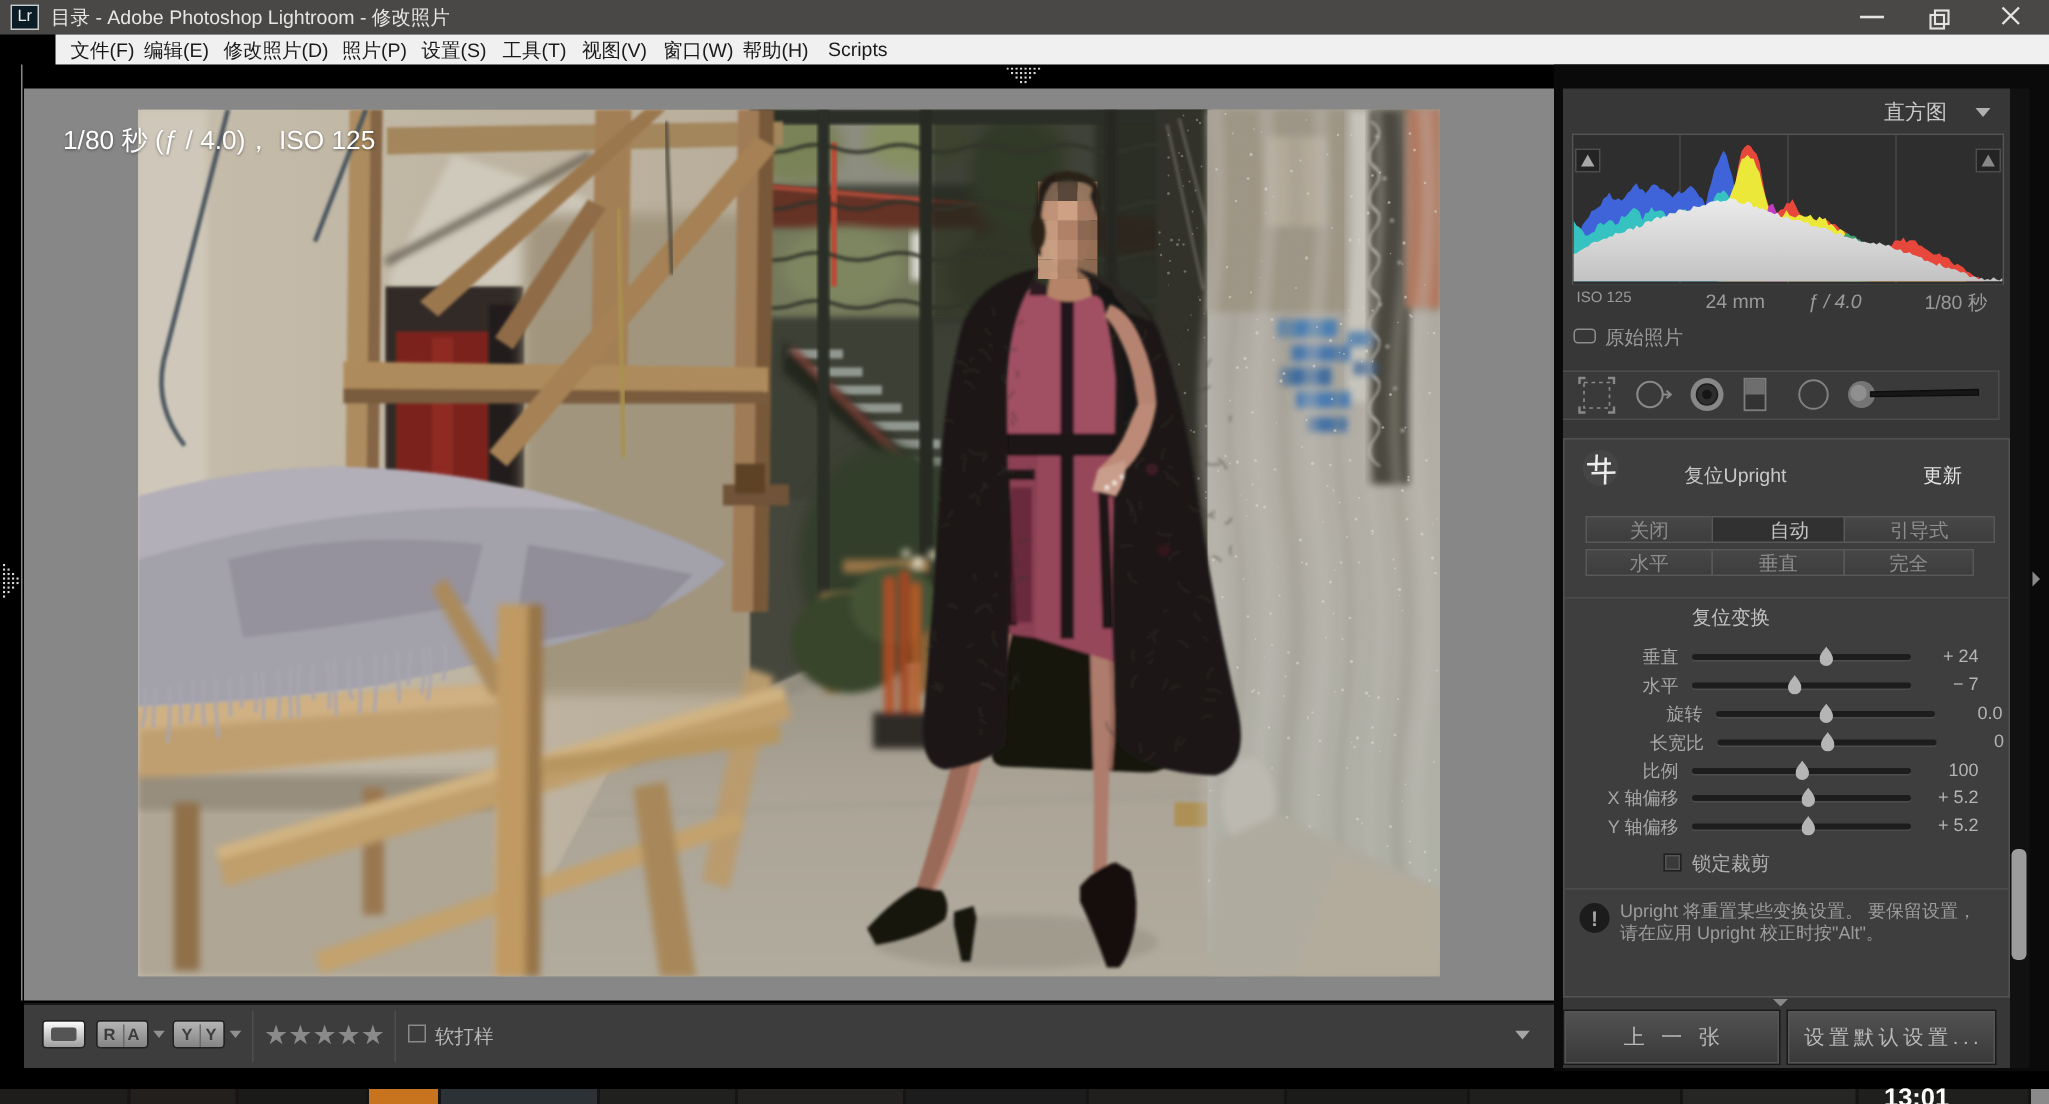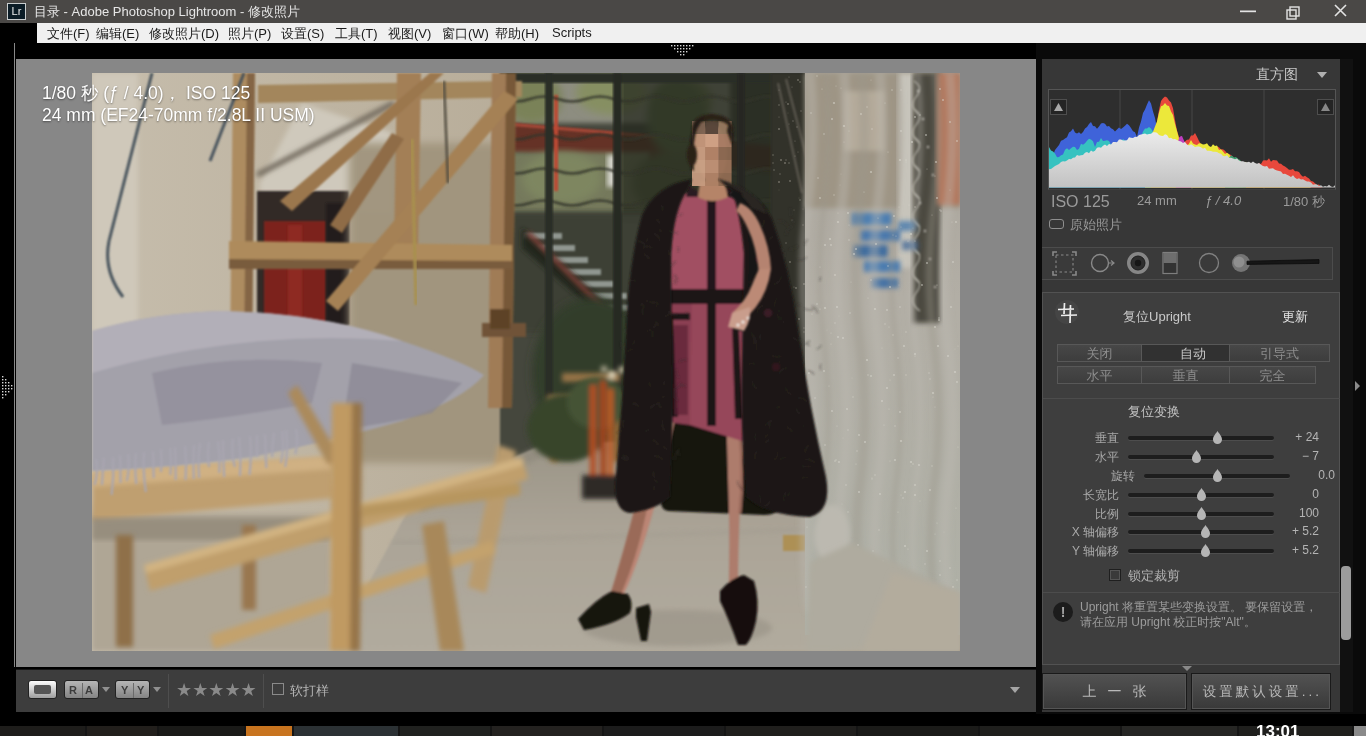--- a/index.html
+++ b/index.html
@@ -777,21 +777,20 @@
         <path d="M648 130 Q660 134 668 152 Q678 174 679 196 L667 200 Q664 172 656 156 Q650 142 644 138 Z" fill="#b5836f"></path>
         <path d="M679 196 Q676 218 664 234 Q656 244 648 248 L640 240 Q654 228 660 212 Q665 200 667 196 Z" fill="#bc8a76"></path>
         <path d="M640 240 L658 234 Q660 246 652 258 L636 254 Z" fill="#c99d8c"></path>
         <circle cx="646" cy="252" r="1.6" fill="#efe8e2"></circle>
         <circle cx="651" cy="249" r="1.6" fill="#efe8e2"></circle>
         <circle cx="656" cy="245" r="1.5" fill="#e8e0d8"></circle>
       </g>
     </svg>
   <div id="ovl">
     <div class="l2">1/80 秒 (ƒ / 4.0)，&nbsp;ISO 125</div>
-    <div class="l2">24 mm (EF24-70mm f/2.8L II USM)</div>
   </div>
 
   <svg class="abs" style="left:671px; top:45px" width="24" height="11">
     <g fill="#d8d8d8">
       <rect x="0" y="0" width="1.4" height="1.4"></rect>
         <rect x="3" y="0" width="1.4" height="1.4"></rect>
         <rect x="6" y="0" width="1.4" height="1.4"></rect>
         <rect x="9" y="0" width="1.4" height="1.4"></rect>
         <rect x="12" y="0" width="1.4" height="1.4"></rect>
         <rect x="15" y="0" width="1.4" height="1.4"></rect>
@@ -924,21 +923,21 @@
           <path d="M176 97.5 L176.0 74.9 L177.5 71.3 L179.0 70.6 L180.5 67.0 L182.0 65.4 L183.5 66.0 L185.0 67.4 L186.5 67.1 L188.0 67.7 L189.5 69.5 L191.0 69.7 L192.5 72.2 L194.0 72.2 L195.5 74.9 L197.0 76.3 L197.0 97.5 Z" fill="#3f9e6e"></path>
           <path d="M0 97.5 L0.0 79.2 L2.0 78.9 L4.0 77.4 L6.0 76.1 L8.0 75.0 L10.0 74.1 L12.0 72.0 L14.0 71.2 L16.0 71.4 L18.0 70.4 L20.0 69.1 L22.0 69.2 L24.0 67.7 L26.0 67.6 L28.0 65.1 L30.0 65.7 L32.0 65.3 L34.0 64.9 L36.0 62.7 L38.0 62.1 L40.0 63.2 L42.0 60.4 L44.0 61.8 L46.0 60.7 L48.0 57.8 L50.0 57.3 L52.0 57.8 L54.0 55.7 L56.0 54.5 L58.0 55.9 L60.0 54.1 L62.0 54.5 L64.0 52.0 L66.0 52.1 L68.0 52.2 L70.0 49.6 L72.0 49.6 L74.0 50.4 L76.0 50.6 L78.0 50.2 L80.0 47.3 L82.0 47.8 L84.0 48.0 L86.0 46.8 L88.0 46.9 L90.0 45.1 L92.0 44.4 L94.0 44.1 L96.0 43.5 L98.0 44.5 L100.0 44.0 L102.0 43.8 L104.0 42.2 L106.0 42.3 L108.0 42.8 L110.0 45.0 L112.0 45.8 L114.0 46.0 L116.0 44.3 L118.0 45.0 L120.0 48.3 L122.0 47.7 L124.0 49.3 L126.0 48.9 L128.0 50.1 L130.0 51.0 L132.0 51.6 L134.0 52.9 L136.0 51.9 L138.0 54.5 L140.0 55.5 L142.0 54.2 L144.0 55.6 L146.0 57.0 L148.0 56.6 L150.0 56.6 L152.0 57.2 L154.0 58.7 L156.0 57.8 L158.0 60.7 L160.0 60.8 L162.0 61.0 L164.0 61.8 L166.0 61.8 L168.0 61.9 L170.0 63.3 L172.0 63.8 L174.0 66.0 L176.0 66.2 L178.0 65.2 L180.0 67.7 L182.0 67.8 L184.0 68.5 L186.0 69.2 L188.0 68.6 L190.0 70.6 L192.0 71.2 L194.0 71.2 L196.0 71.9 L198.0 72.3 L200.0 71.7 L202.0 73.0 L204.0 71.6 L206.0 72.9 L208.0 73.8 L210.0 73.1 L212.0 74.7 L214.0 76.1 L216.0 76.6 L218.0 76.1 L220.0 78.7 L222.0 78.6 L224.0 78.2 L226.0 79.8 L228.0 80.4 L230.0 81.1 L232.0 81.5 L234.0 84.0 L236.0 83.8 L238.0 84.8 L240.0 85.7 L242.0 87.1 L244.0 85.3 L246.0 87.7 L248.0 88.9 L250.0 88.3 L252.0 89.5 L254.0 89.3 L256.0 90.4 L258.0 91.6 L260.0 91.4 L262.0 92.4 L264.0 94.8 L266.0 94.3 L268.0 94.5 L270.0 96.1 L272.0 95.2 L274.0 96.7 L276.0 96.0 L278.0 96.6 L280.0 94.8 L282.0 96.4 L284.0 97.0 L286.0 95.2 L286.0 97.5 Z" fill="url(#ghist)"></path>
         </svg>
       <div class="cornerbtn" style="left:1px;"><svg width="15" height="14">
             <path d="M7.5 3 L12 11 L3 11 Z" fill="#a8a8a8"></path>
           </svg></div>
       <div class="cornerbtn" style="right:1px;"><svg width="15" height="14">
             <path d="M7.5 3 L12 11 L3 11 Z" fill="#888"></path>
           </svg></div>
     </div>
-    <div class="abs" style="left:9px; top:134px; font-size:16px;">ISO 125</div>
+    <div class="abs" style="left:9px; top:134px; font-size:10px;">ISO 125</div>
     <div class="abs" style="left:95px; top:134px; font-size:13px;">24 mm</div>
     <div class="abs" style="left:163px; top:134px; font-size:13px; font-style:italic;">ƒ / 4.0</div>
     <div class="abs" style="left:241px; top:134px; font-size:13px;">1/80 秒</div>
     <div class="abs" style="left:7px; top:160px; width:15px; height:10px; border:1px solid #8e8e8e; border-radius:3px;"></div>
     <div class="abs" style="left:28px; top:157px; font-size:13px;">原始照片</div>
 
     <div class="abs" style="left:0px; top:188px; width:291px; height:33px; background:#3a3a3a; border:1px solid #4c4c4c; border-left:none;">
       <svg width="289" height="31" viewBox="0 0 289 31">
         <g stroke="#898989" fill="none">
           <rect x="14" y="7" width="17" height="17" stroke-dasharray="2.5 2.5" stroke-width="1.1"></rect>
@@ -995,21 +994,21 @@
         </div>
       <div class="slrow" style="top:173px;margin-left:16px;">
           <span class="sllab">旋转</span>
           <span class="slval">0.0</span>
           <span class="sltrack">
             <svg class="slthumb" style="left:69px" width="9" height="13" viewBox="0 0 9 13">
               <path d="M4.5 0 C6 2.5 9 5 9 8.5 A4.5 4.5 0 0 1 0 8.5 C0 5 3 2.5 4.5 0 Z" fill="#b5b5b5"></path>
             </svg>
           </span>
         </div>
-      <div class="slrow" style="top:192px;">
+      <div class="slrow" style="top:192px;margin-left:17px;">
           <span class="sllab">长宽比</span>
           <span class="slval">0</span>
           <span class="sltrack">
             <svg class="slthumb" style="left:69px" width="9" height="13" viewBox="0 0 9 13">
               <path d="M4.5 0 C6 2.5 9 5 9 8.5 A4.5 4.5 0 0 1 0 8.5 C0 5 3 2.5 4.5 0 Z" fill="#b5b5b5"></path>
             </svg>
           </span>
         </div>
       <div class="slrow" style="top:211px;">
           <span class="sllab">比例</span>

